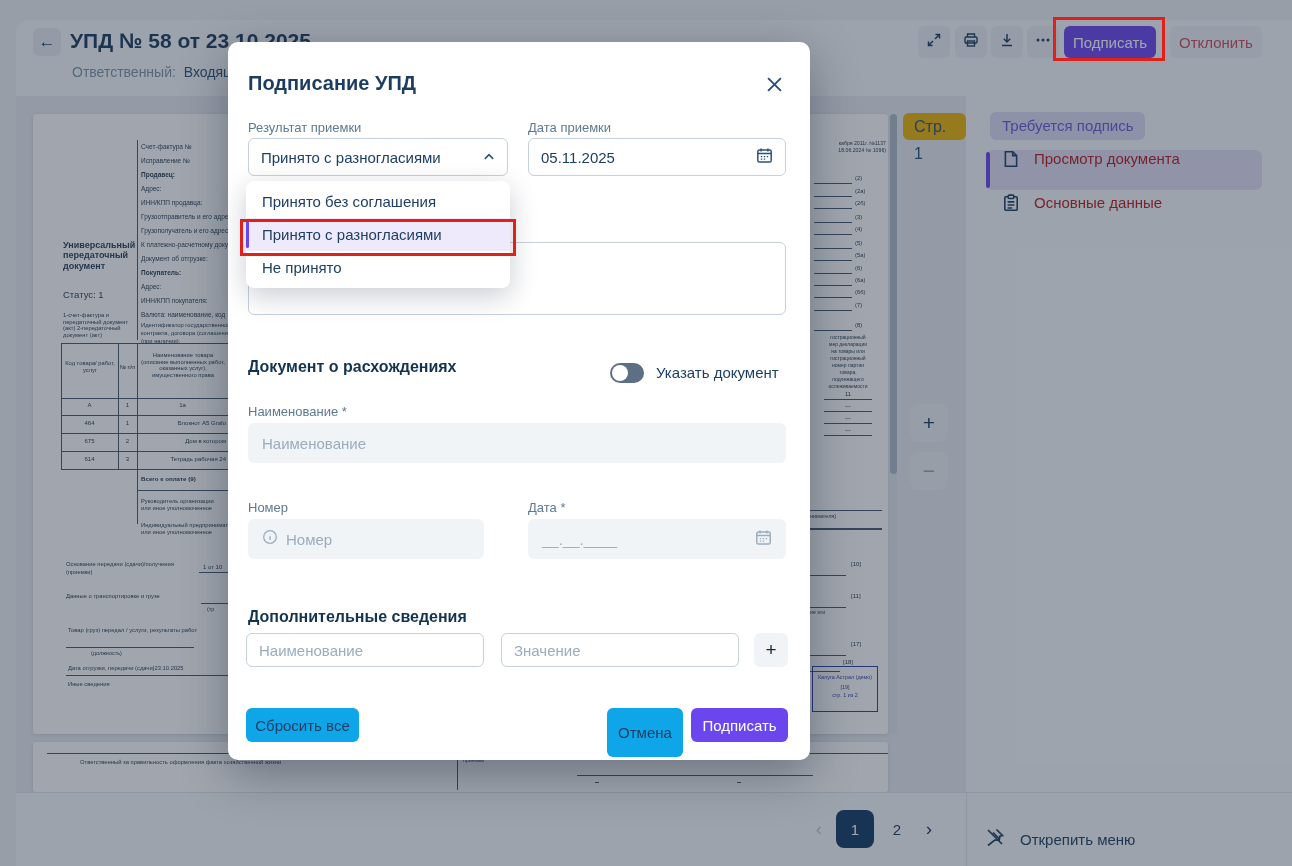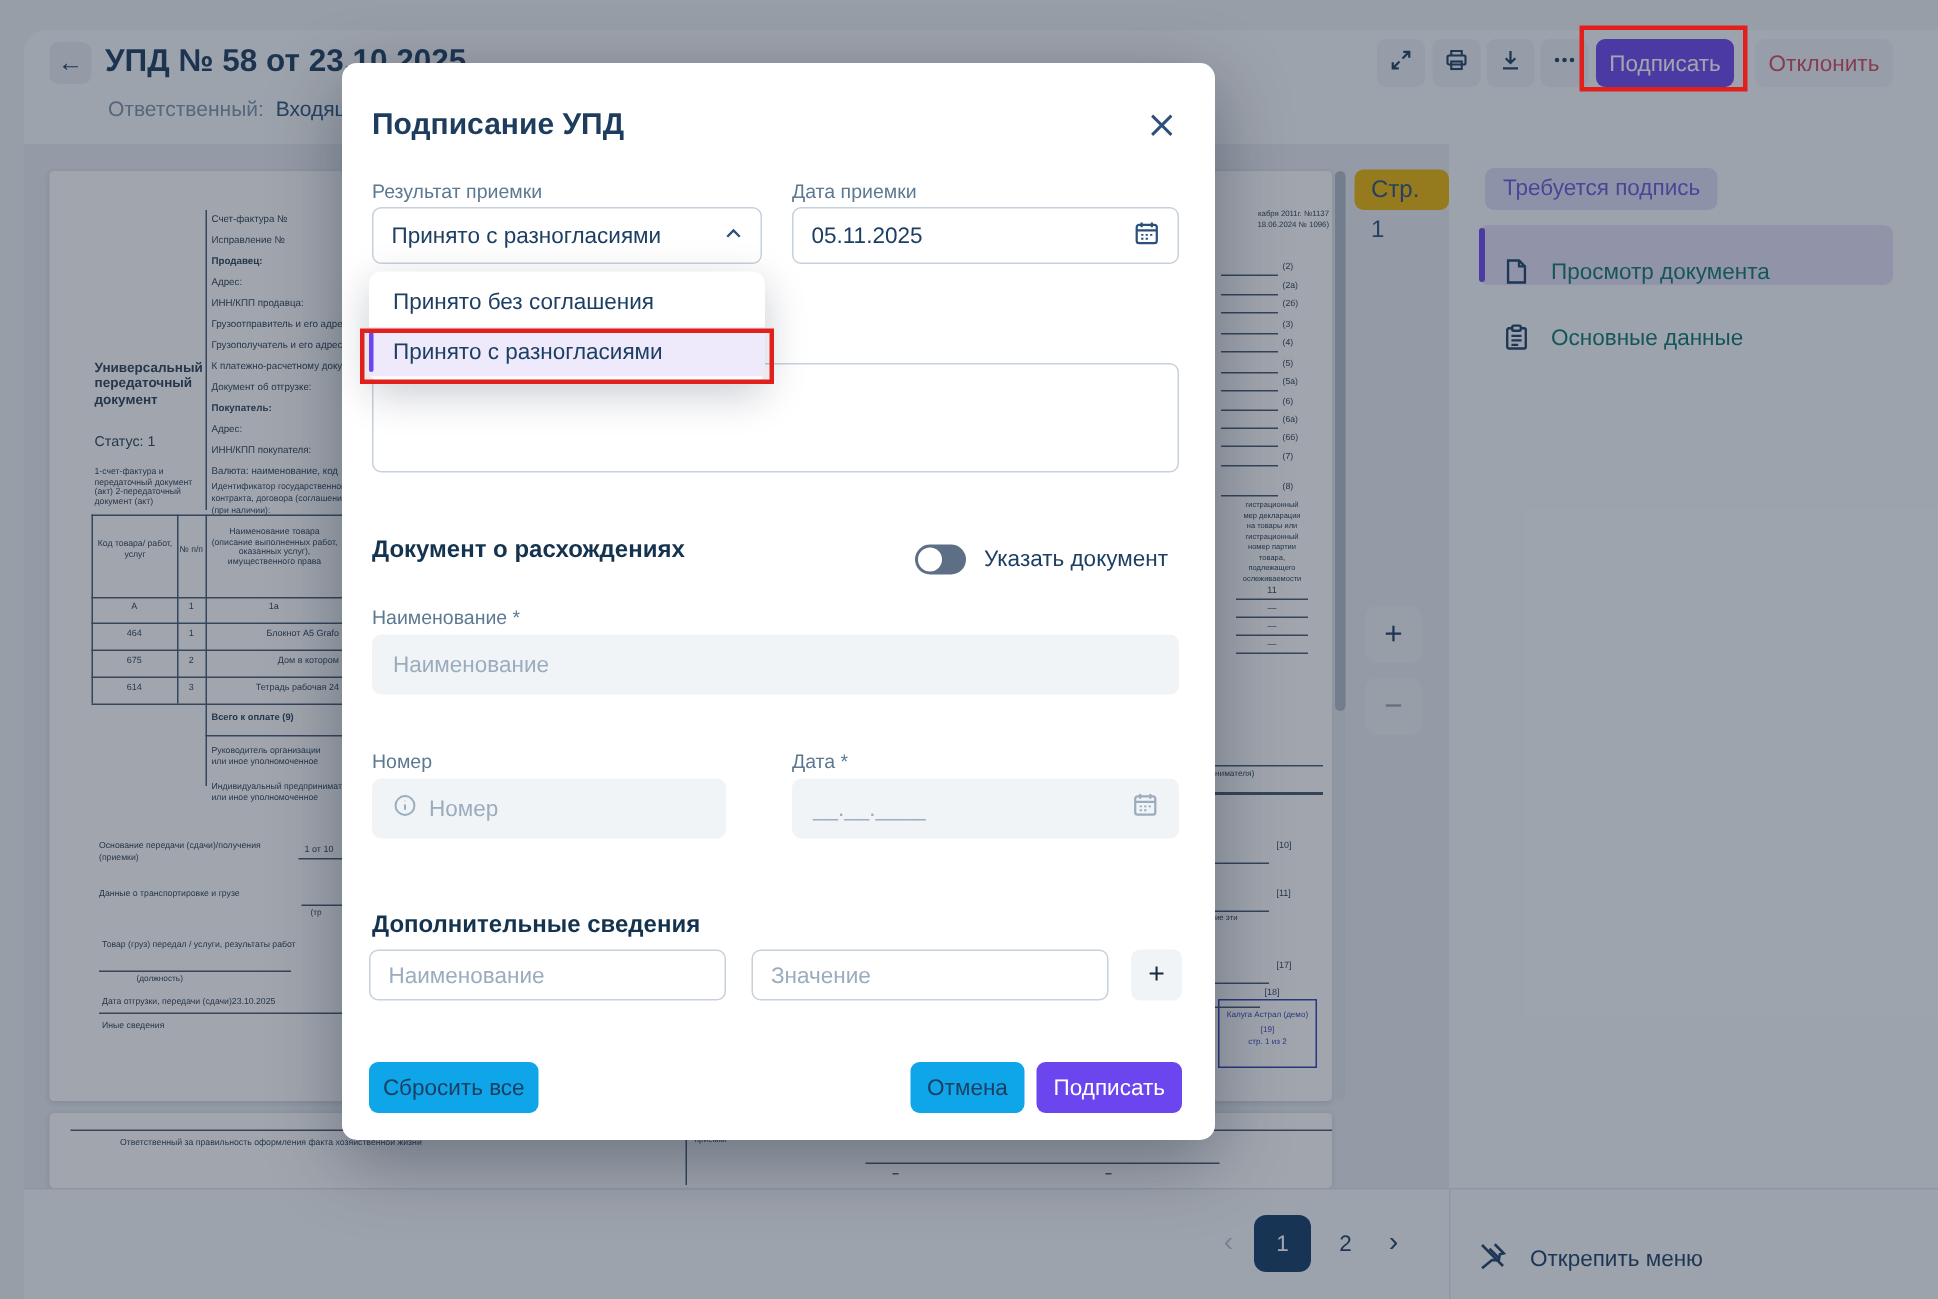--- a/index.html
+++ b/index.html
@@ -34,22 +34,22 @@
   .scroll-track{left:874px;top:18px;width:7px;height:620px;background:#e0e6ec;border-radius:4px}
   .scroll-thumb{left:874px;top:18px;width:7px;height:360px;background:#aeb9c6;border-radius:4px;cursor:pointer}
   .page-badge{left:887px;top:17px;height:27px;padding:0 11px;background:#eab308;border-radius:6px;
               font-size:16px;line-height:27px;color:#2b517a}
   .zoom-btn{left:894px;width:38px;height:38px;background:#eef1f5;border-radius:8px;font-size:21px;
             display:flex;align-items:center;justify-content:center;cursor:pointer}
   
   .sb-badge{left:990px;top:112px;height:28px;padding:0 12px;background:#dfdcf5;color:#6a5ad6;
             font-size:15px;line-height:28px;border-radius:6px}
   .sb-nav{left:986px;top:150px;width:276px}
-  .sb-item{position:relative;height:40px;display:flex;align-items:flex-end;border-radius:6px;
-           margin-bottom:4px;cursor:pointer;font-size:15px;color:#0f766e}
+  .sb-item{position:relative;height:40px;display:flex;align-items:flex-start;border-radius:6px;
+           margin-bottom:4px;cursor:pointer;font-size:15px;color:#b91c1c}
   .sb-item .ic{width:18px;height:18px;margin:0 14px 0 16px;flex:none}
   .sb-item.active{background:#e4e1f7}
   .sb-item.active::before{content:"";position:absolute;left:0;top:2px;bottom:2px;width:4px;
            background:#6b46ee;border-radius:3px}
   
   .bottombar{left:16px;top:792px;width:1276px;height:74px;background:#f8fafc;border-top:1px solid #dfe5ec}
   .vdiv{left:966px;top:792px;width:1px;height:74px;background:#dfe5ec}
   .pg{position:absolute;top:810px;height:38px;display:flex;align-items:center;justify-content:center;
       font-size:15px;border-radius:8px;cursor:pointer}
   .pg.arrow{font-size:19px}
@@ -349,20 +349,21 @@
             <path d="M4.5 9h1.4M7.3 9h1.4M10.1 9h1.4M4.5 11.5h1.4M7.3 11.5h1.4" stroke-width="1.2"></path>
           </svg>
       </span>
     </div>
 
     <textarea class="m-textarea" style=""></textarea>
 
     <div class="dd-menu">
         <div class="dd-opt">Принято без соглашения</div>
         <div class="dd-opt sel">Принято с разногласиями</div>
+        <div class="dd-opt">Не принято</div>
       </div>
 
     <div class="sec-h" style="left:20px;top:316px">Документ о расхождениях</div>
     <div class="toggle" style="left:382px;top:321px">
       <div class="knob"></div>
     </div>
     <div class="tg-lbl" style="left:428px;top:322px">Указать документ</div>
 
     <div class="lbl" style="left:20px;top:362px">Наименование *</div>
     <div class="gray-fld" style="left:20px;top:381px;width:538px;height:40px">
@@ -391,19 +392,19 @@
           </svg>
       </span>
     </div>
 
     <div class="sec-h" style="left:20px;top:566px">Дополнительные сведения</div>
     <input class="inp" style="left: 18px; top: 591px; width: 238px; height: 34px;" placeholder="Наименование">
     <input class="inp" style="left: 273px; top: 591px; width: 238px; height: 34px;" placeholder="Значение">
     <div class="plus-btn" style="left:526px;top:591px;width:34px;height:34px">+</div>
 
     <div class="btn light" style="position:absolute;left:18px;top:666px;width:113px;height:34px">Сбросить все</div>
-    <div class="btn light" style="position:absolute;left:379px;top:666px;width:76px;height:34px">Отмена</div>
+    <div class="btn light" style="position:absolute;left:379px;top:666px;width:76px;height:49px">Отмена</div>
     <div class="btn primary" style="position:absolute;left:463px;top:666px;width:97px;height:34px">Подписать</div>
   </div>
 
   <div class="annot" style="left:1053px;top:17px;width:112px;height:44px"></div>
   <div class="annot" style="left:240px;top:219px;width:276px;height:37px"></div>
 </div>
 
 </body></html>

